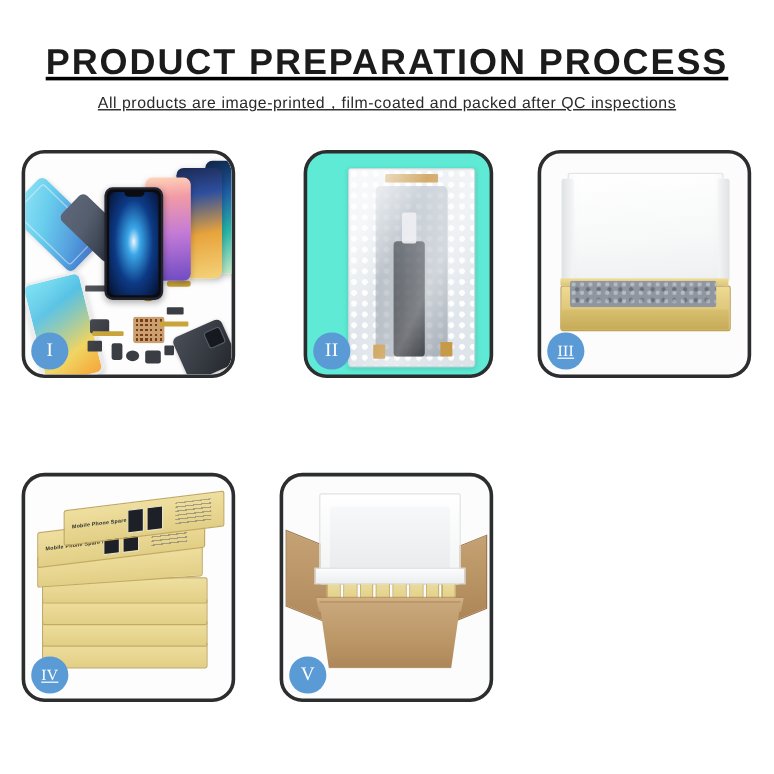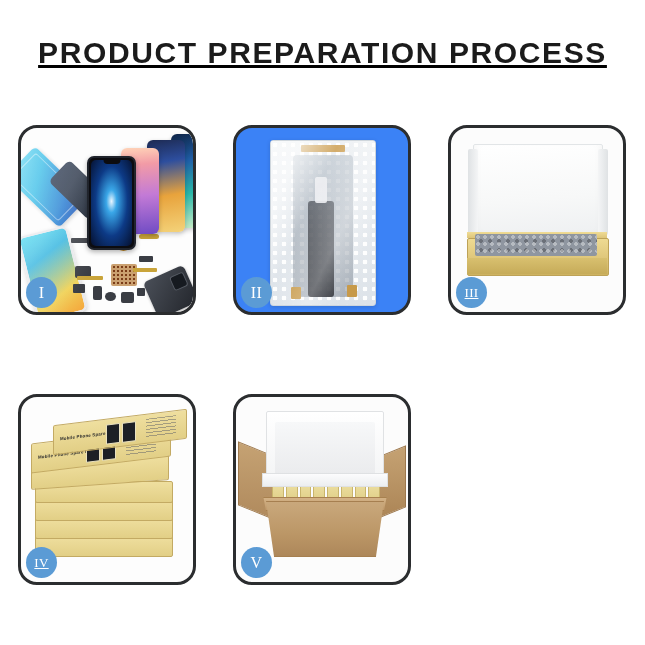--- a/index.html
+++ b/index.html
@@ -93,21 +93,21 @@
   .coin{position:absolute;left:43px;top:6px;width:19px;height:19px;border-radius:50%;
     background:radial-gradient(circle at 35% 32%,#f6dd9a,#c98b20 65%,#8a5c10);}
   .back{position:absolute;left:78px;top:46px;width:44px;height:40px;border-radius:5px;
     background:linear-gradient(140deg,#4a4f58,#23262c);transform:rotate(-24deg);
     box-shadow:0 1px 3px rgba(0,0,0,.3);}
   .back .cam{position:absolute;left:26px;top:6px;width:13px;height:13px;border-radius:3px;
     background:#161a20;border:1px solid #555a63;}
   .flex{position:absolute;background:#c9a43a;border-radius:1px;}
 
   
-  .p2{background:#3b82f6;}
+  .p2{background:#5eead4;margin-left:20px;}
   .bubblebag{
     position:absolute;left:34px;top:12px;width:104px;height:164px;
     background:linear-gradient(180deg,#e9edf0,#dfe5ea 55%,#d9e0e6);
     border:1px solid #cfd6dc;border-radius:3px;
     background-image:
       radial-gradient(circle at 4px 4px,rgba(255,255,255,.95) 2.2px,transparent 2.6px),
       linear-gradient(180deg,#eef1f4,#dde3e9);
     background-size:9px 9px,100% 100%;
     box-shadow:0 1px 4px rgba(0,0,0,.14);
   }
@@ -218,20 +218,21 @@
   .sheen{position:absolute;inset:0;pointer-events:none;
     background:linear-gradient(120deg,rgba(255,255,255,.22) 0 30%,rgba(255,255,255,0) 55%);}
 </style>
 </head>
 <body>
 
 <div class="page">
 
   <div class="header">
     <h1 class="title">PRODUCT PREPARATION PROCESS</h1>
+    <p class="subtitle">All products are image-printed，film-coated and packed after QC inspections</p>
   </div>
 
   <div class="grid">
 
     <div class="panel p1">
       <div class="panel-inner">
         <div class="ph a"></div>
         <div class="ph b"></div>
         <div class="ph c">
           <div class="scr"></div>

